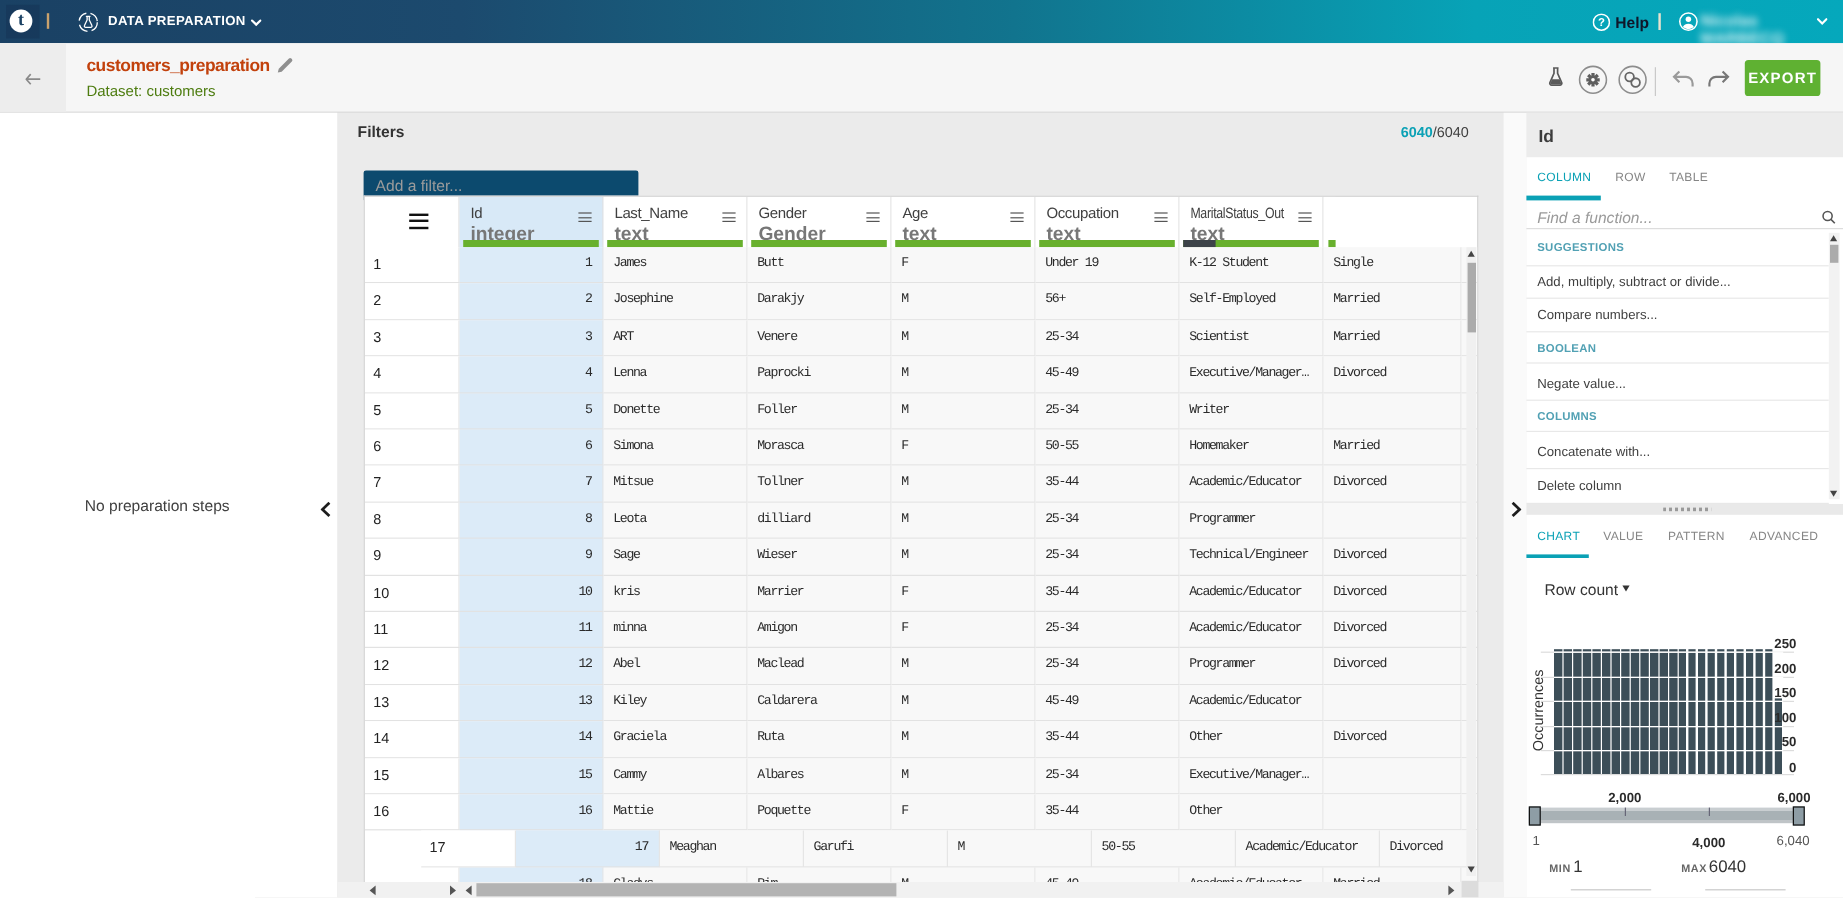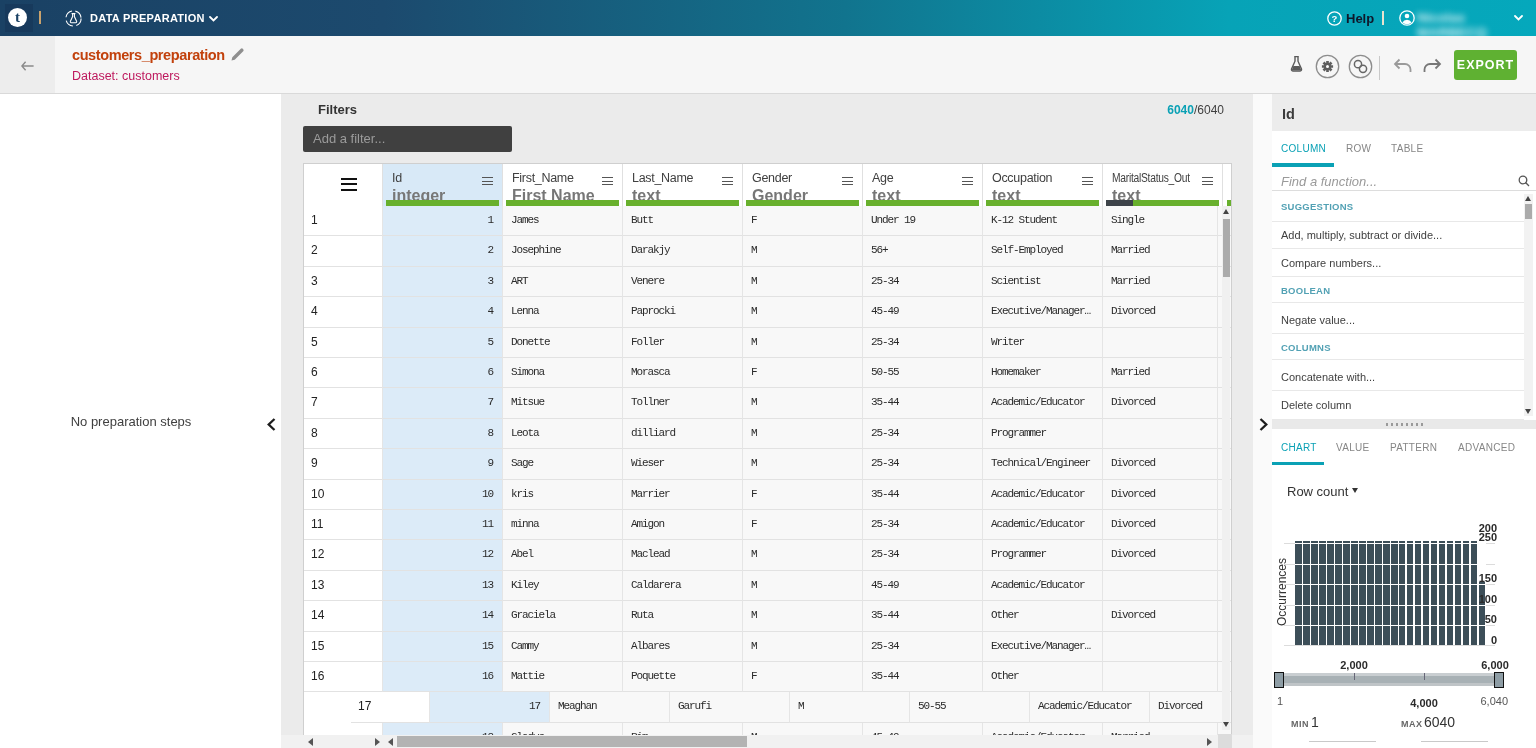--- a/index.html
+++ b/index.html
@@ -23,31 +23,31 @@
   #usericon { left:1399px; top:10px; }
   #username { left:1417px; top:10px; color:#d5f0f3; font-size:13.5px; font-weight:bold; filter:blur(3.2px); opacity:1; }
   #ucaret { left:1514px; top:15px; }
 
   
   #headerbar { left:0; top:36px; width:1536px; height:58px; background:#f6f6f6; border-bottom:1px solid #d9d9d9; }
   #backzone { left:0; top:36px; width:55px; height:57px; background:#ededed; }
   
   #preptitle { left:72px; top:47px; font-size:14.5px; font-weight:bold; letter-spacing:-0.4px; color:#c2410c; }
   #pencil { left:230px; top:47px; }
-  #dataset { left:72px; top:69px; font-size:12.5px; color:#be185d; }
+  #dataset { left:72px; top:69px; font-size:12.5px; color:#4d7c0f; }
 
   
   #leftpanel { left:0; top:94px; width:281px; height:654px; background:#fff; }
   #nosteps { left:0; top:414px; width:262px; text-align:center; font-size:13px; color:#404040; }
 
   
-  #filters-label { left:318px; top:102px; font-size:13px; font-weight:bold; color:#333; }
+  #filters-label { left:298px; top:102px; font-size:13px; font-weight:bold; color:#333; }
   #counts { left:1000px; top:103px; width:224px; text-align:right; font-size:12px; color:#404040; }
   #counts b { color:#0aa1b5; }
-  #filterbox { left:303px; top:126px; width:209px; height:26px; background:#404040; border-radius:2px;
+  #filterbox { left:303px; top:142px; width:229px; height:26px; background:#0c4a6e; border-radius:2px;
     font-size:13px; color:#9b9b9b; line-height:26px; padding-left:10px; }
 
   
   #midstrip { left:1253px; top:94px; width:19px; height:654px; background:#fafafa; }
 
   
   #tablewrap { left:303px; top:163px; width:929px; height:572px; background:#fff; border:1px solid #cfcfcf; border-bottom:none; overflow:hidden; }
   .hrow { position:absolute; left:0; top:0; height:42px; width:929px; display:flex; }
   .hcell { position:relative; height:42px; border-right:1px solid #e0e0e0; background:#fff; flex:none; }
   .hcell .cname { position:absolute; left:9px; top:7px; font-size:12.5px; letter-spacing:-0.3px; color:#404040; }
@@ -226,26 +226,20 @@
       <div class="hcell idxh">
           <div class="burger"></div>
         </div>
       <div class="hcell c120 hblue">
           <span class="cname">Id</span>
           <span class="ctype">integer</span>
           <div class="drag"></div>
           <div class="qbar"></div>
         </div>
       <div class="hcell c120">
-          <span class="cname">First_Name</span>
-          <span class="ctype">First Name</span>
-          <div class="drag"></div>
-          <div class="qbar"></div>
-        </div>
-      <div class="hcell c120">
           <span class="cname">Last_Name</span>
           <span class="ctype">text</span>
           <div class="drag"></div>
           <div class="qbar"></div>
         </div>
       <div class="hcell c120">
           <span class="cname">Gender</span>
           <span class="ctype">Gender</span>
           <div class="drag"></div>
           <div class="qbar"></div>
@@ -568,21 +562,21 @@
   <div class="abs gline" style="top:584px;"></div>
   <div class="abs gline" style="top:604.5px;"></div>
   <div class="abs gline" style="top:624.8px;"></div>
   <div class="abs gline" style="top:645px;"></div>
   <div class="abs wline" style="top:543px;"></div>
   <div class="abs wline" style="top:563.5px;"></div>
   <div class="abs wline" style="top:584px;"></div>
   <div class="abs wline" style="top:604.5px;"></div>
   <div class="abs wline" style="top:624.8px;"></div>
   <div class="abs ylab" style="left:1470px; top:531px;">250</div>
-  <div class="abs ylab" style="left:1470px; top:522px;">200</div>
+  <div class="abs ylab" style="left:1470px; top:552px;">200</div>
   <div class="abs ylab" style="left:1470px; top:572px;">150</div>
   <div class="abs ylab" style="left:1470px; top:592.5px;">100</div>
   <div class="abs ylab" style="left:1470px; top:613px;">50</div>
   <div class="abs ylab" style="left:1470px; top:633.5px;">0</div>
   <div class="abs xlab" style="left:1329px; top:659px;">2,000</div>
   <div class="abs xlab" style="left:1399px; top:697px;">4,000</div>
   <div class="abs xlab" style="left:1470px; top:659px;">6,000</div>
 
   <div class="abs" id="slider"></div>
   <div class="abs stick" style="left:1354px;"></div>

